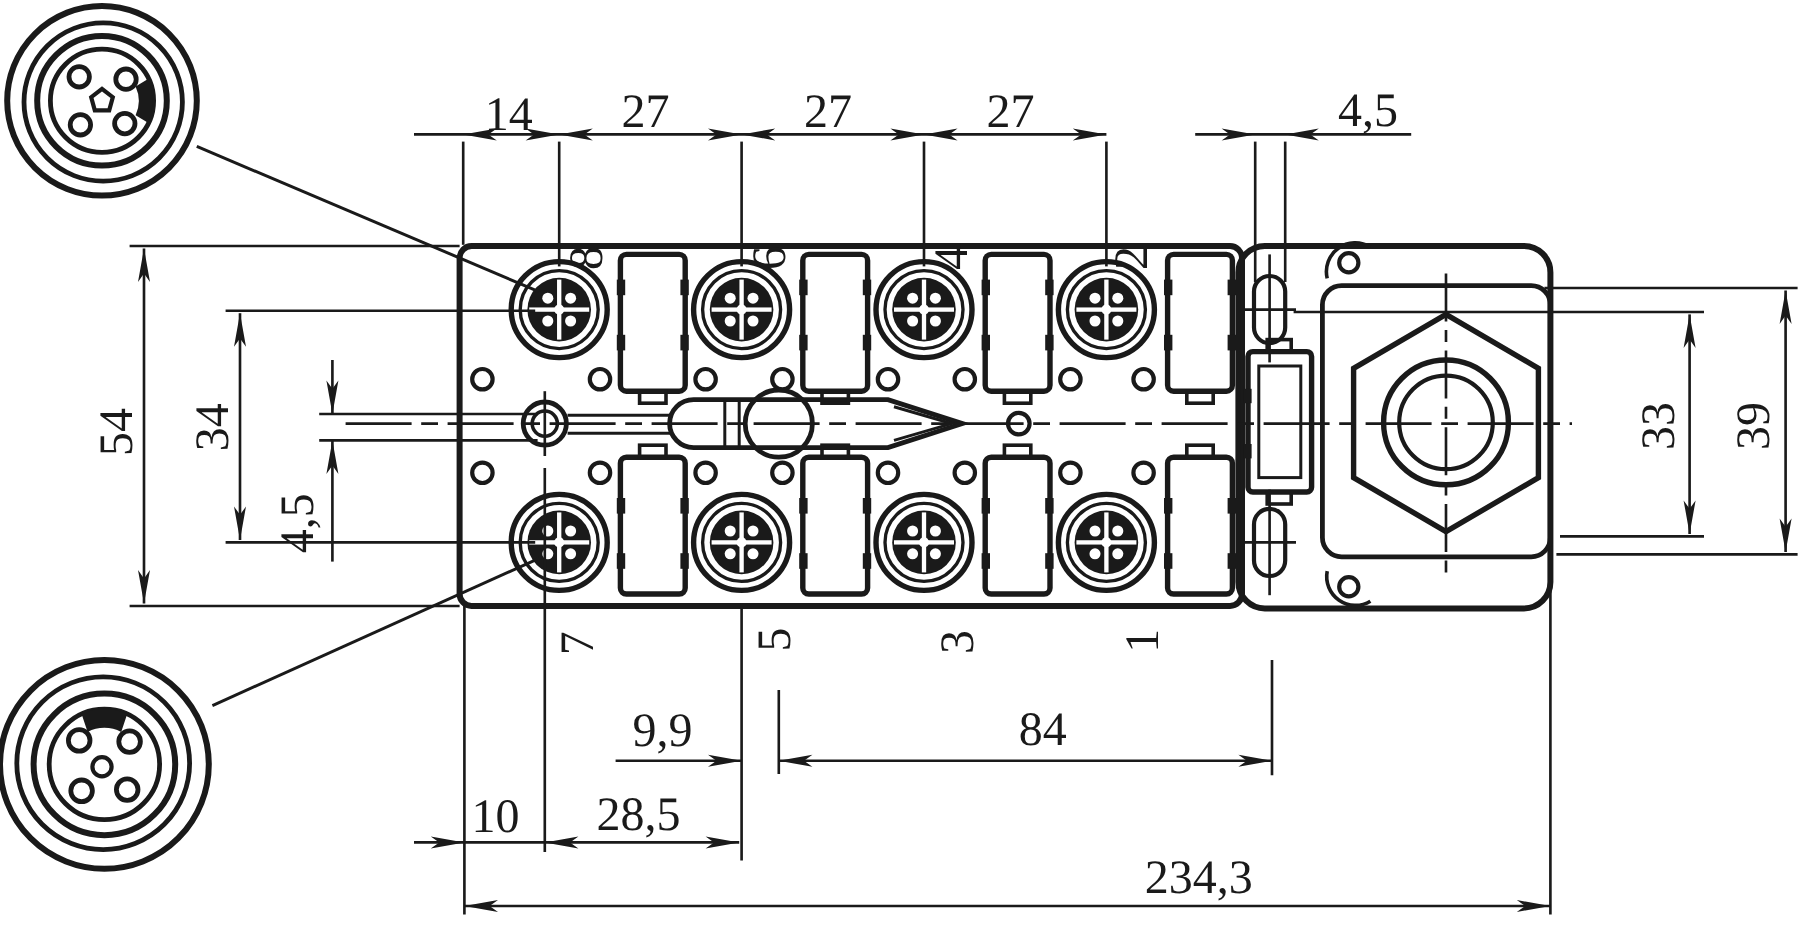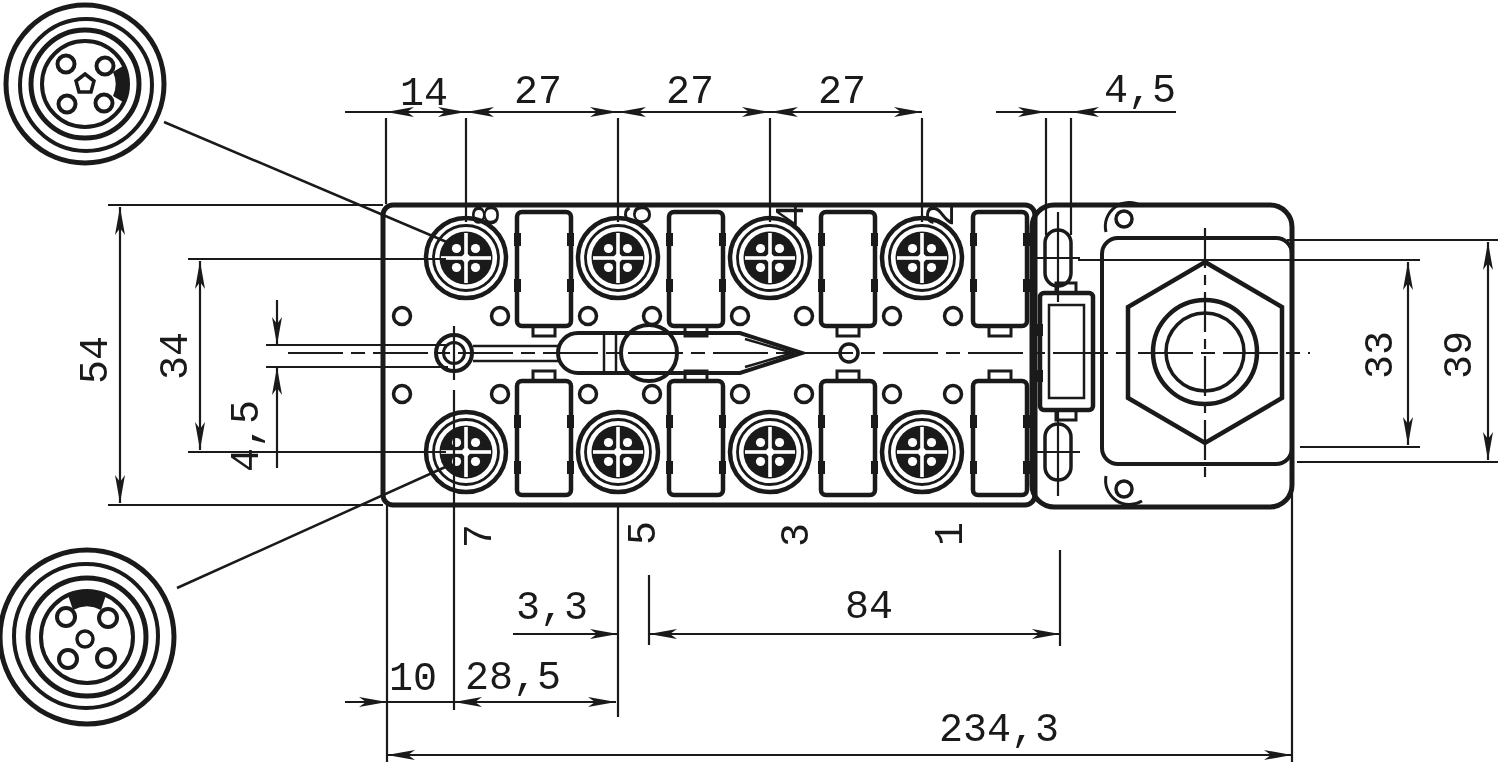--- a/index.html
+++ b/index.html
@@ -1,17 +1,17 @@
 <!DOCTYPE html>
 <html><head>
 <meta charset="utf-8">
 <style>
   html,body{margin:0;padding:0;background:#fff;}
   #stage{position:relative;width:1500px;height:771px;background:#ffffff;overflow:hidden;
-         font-family:Liberation Mono, monospace;color:#1a1a1a;}
+         font-family:Liberation Serif, serif;color:#1a1a1a;}
   #stage svg{position:absolute;left:0;top:0;}
   .lbl{position:absolute;transform:translate(-50%,-50%);font-size:40px;letter-spacing:0px;
        white-space:nowrap;color:#1a1a1a;line-height:1;}
   .lbl.rot{transform:translate(-50%,-50%) rotate(-90deg);}
   .stroke{fill:none;stroke:#1a1a1a;}
 </style>
 </head>
 <body>
 
 <div id="stage">
@@ -263,24 +263,24 @@
 <div class="lbl" style="left:690px;top:93px">27</div>
 <div class="lbl" style="left:842px;top:93px">27</div>
 <div class="lbl" style="left:1140px;top:92px">4,5</div>
 
 <div class="lbl rot" style="left:97px;top:360px">54</div>
 <div class="lbl rot" style="left:177px;top:356px">34</div>
 <div class="lbl rot" style="left:248px;top:436px">4,5</div>
 <div class="lbl rot" style="left:1382px;top:355px">33</div>
 <div class="lbl rot" style="left:1461px;top:355px">39</div>
 
-<div class="lbl" style="left:552px;top:609px">3,3</div>
+<div class="lbl" style="left:552px;top:609px">9,9</div>
 <div class="lbl" style="left:869px;top:608px">84</div>
 <div class="lbl" style="left:413px;top:680px">10</div>
-<div class="lbl" style="left:513px;top:679px">28,5</div>
+<div class="lbl" style="left:532px;top:679px">28,5</div>
 <div class="lbl" style="left:999px;top:731px">234,3</div>
 
 <div class="lbl rot" style="left:489px;top:215px">8</div>
 <div class="lbl rot" style="left:641px;top:215px">6</div>
 <div class="lbl rot" style="left:793px;top:215px">4</div>
 <div class="lbl rot" style="left:943px;top:215px">2</div>
 
 <div class="lbl rot" style="left:481px;top:536px">7</div>
 <div class="lbl rot" style="left:645px;top:533px">5</div>
 <div class="lbl rot" style="left:798px;top:535px">3</div>

